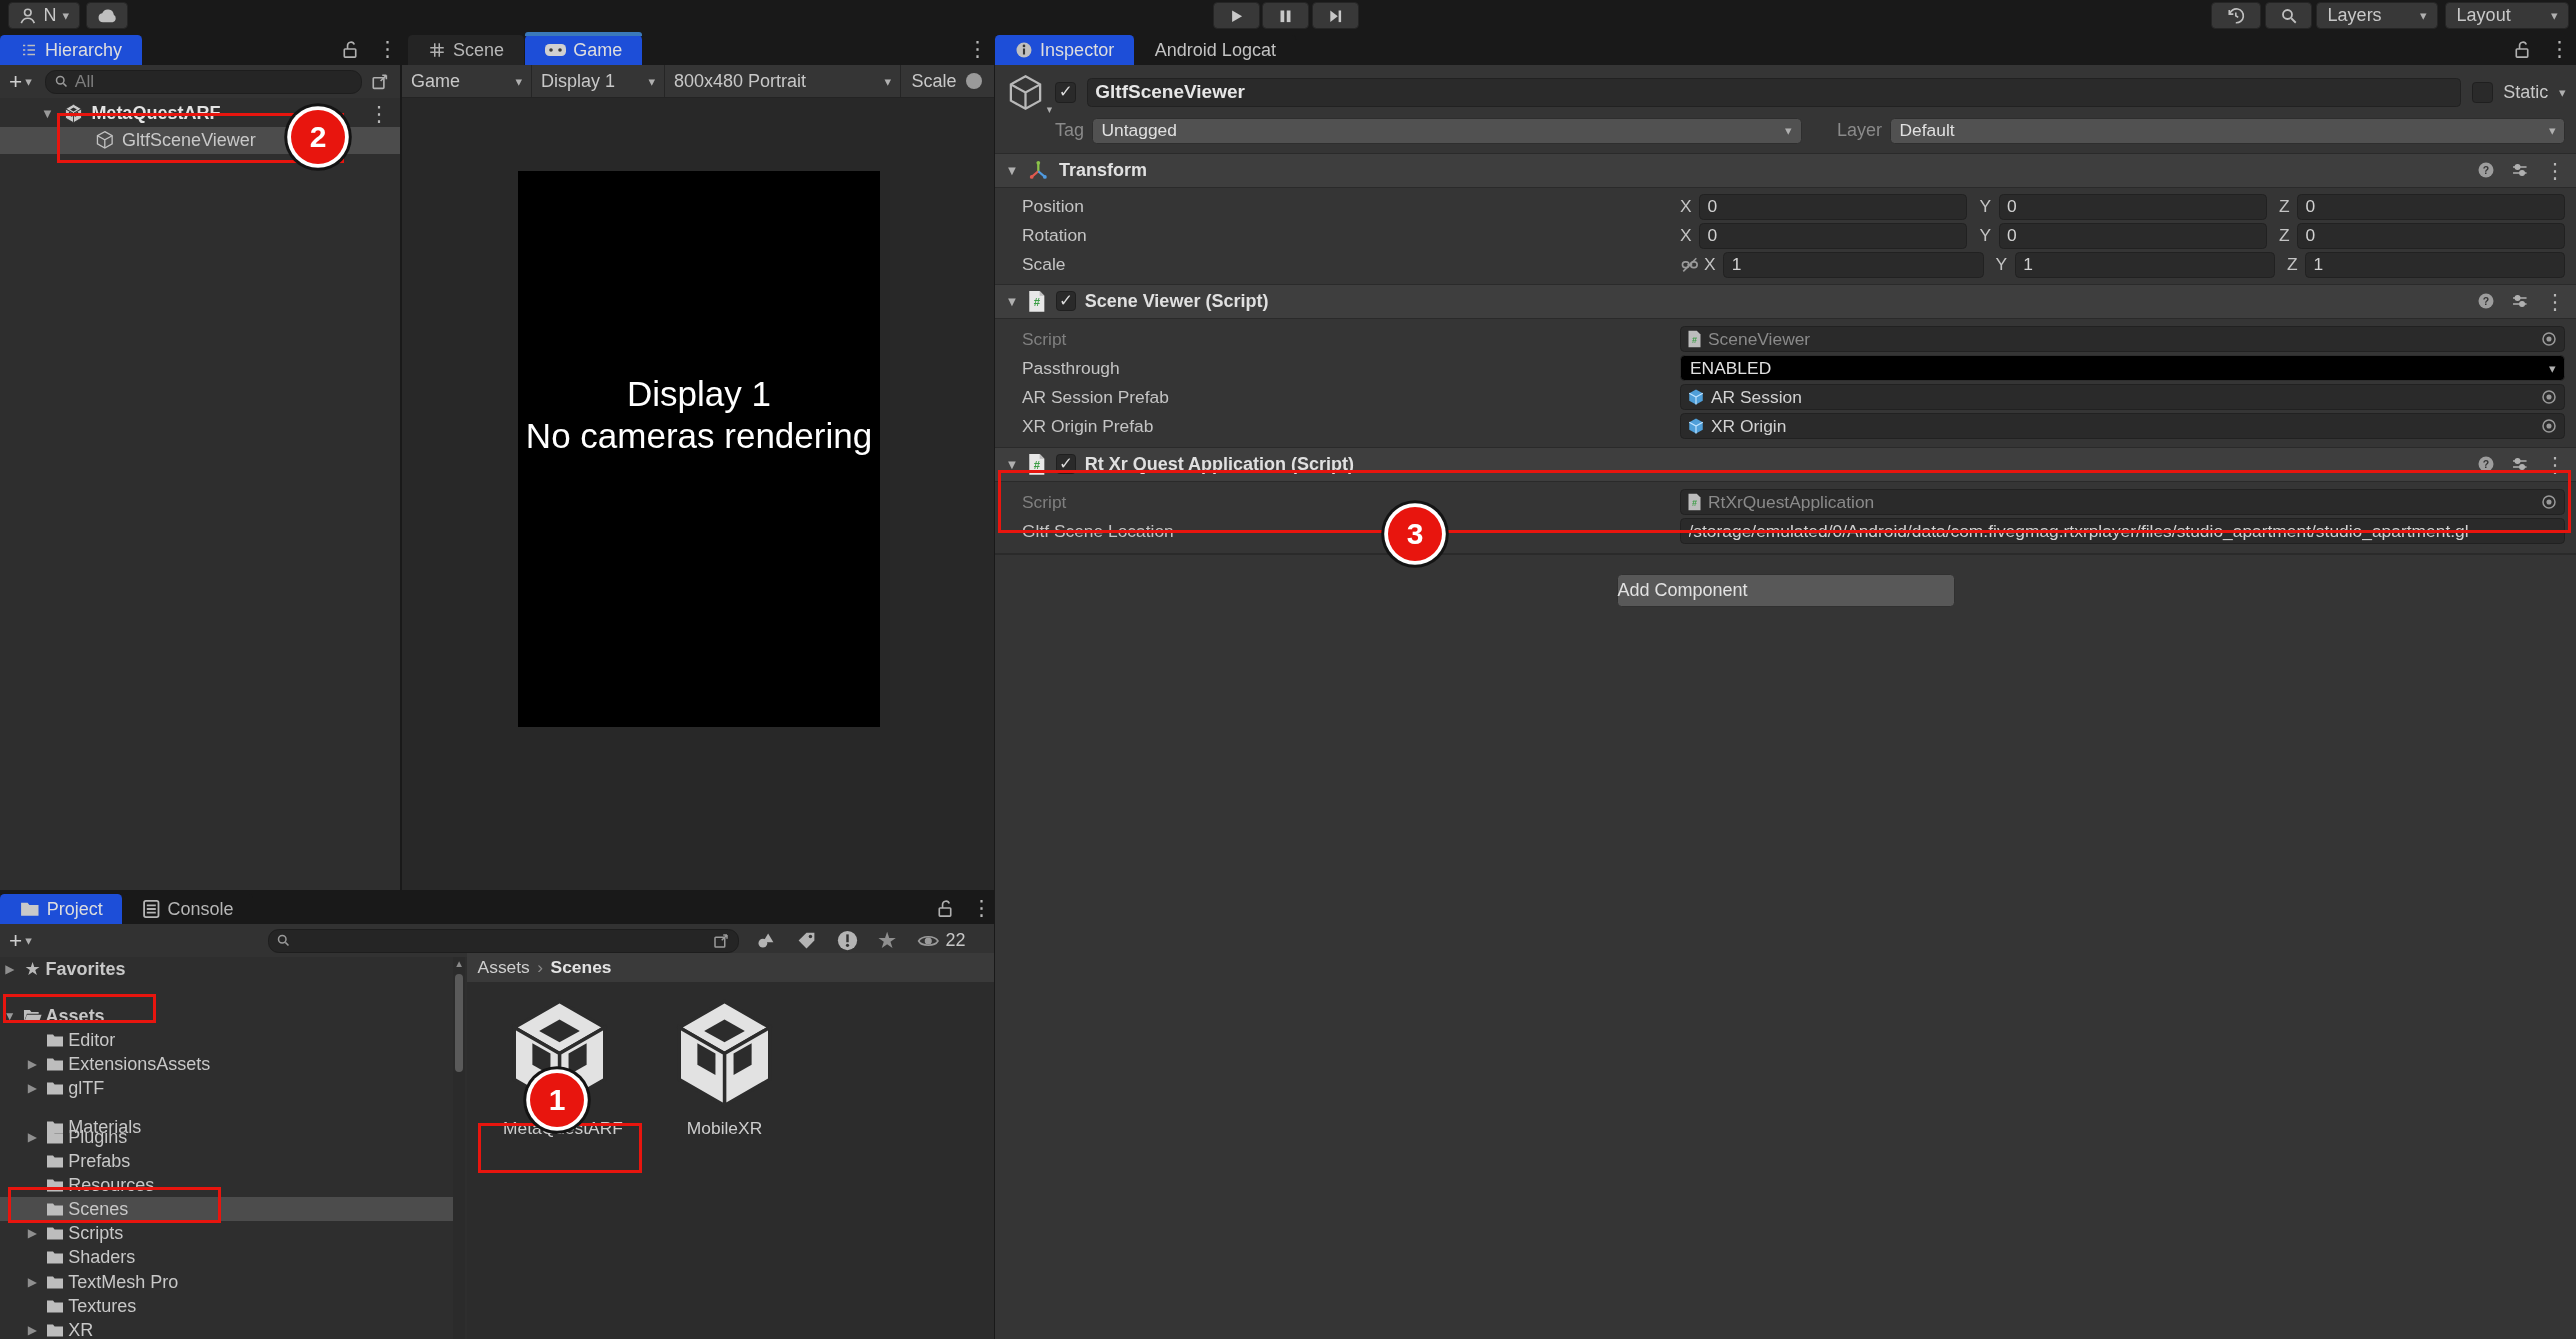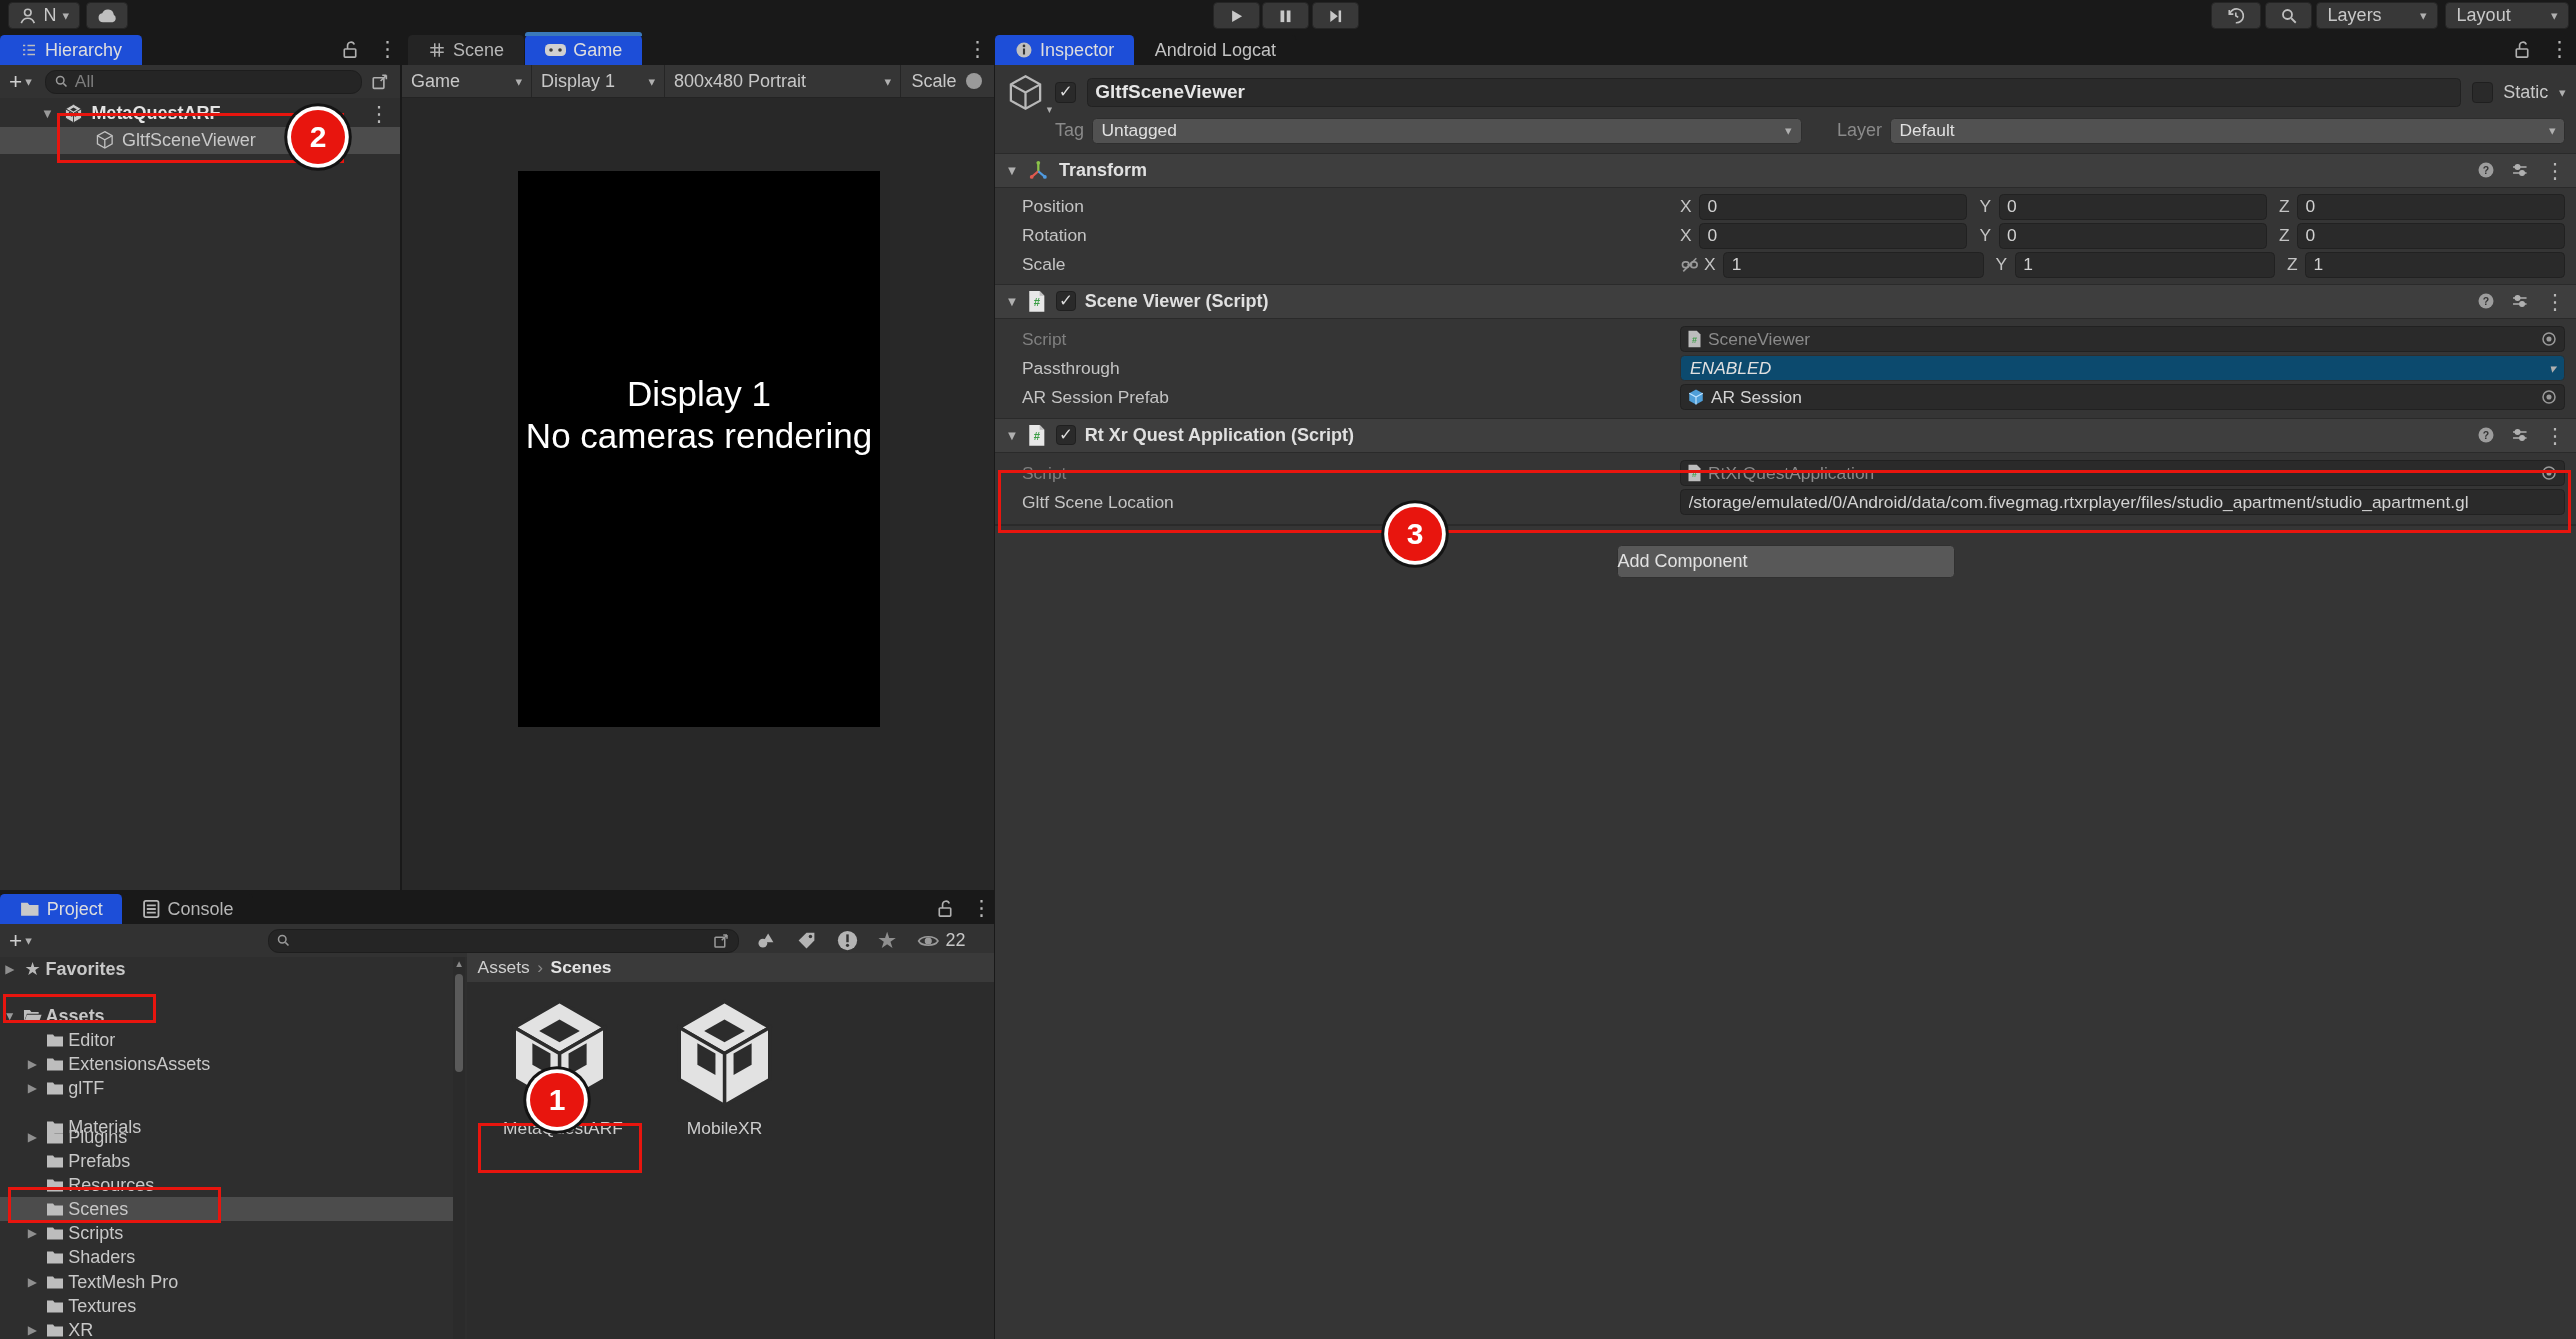--- a/index.html
+++ b/index.html
@@ -453,37 +453,57 @@
                   <circle cx="12" cy="12" r="8"></circle>
                   <circle cx="12" cy="12" r="2.4" fill="#9a9a9a"></circle>
                 </svg>
               </span>
           </div>
         </div>
       </div>
       <div class="irow">
         <span class="ilabel">Passthrough</span>
         <div class="ival">
-          <div class="dd" style="flex:1; background:#0c4a6e;font-style:italic;">
+          <div class="dd" style="flex:1; background:#000000;">
             <span>ENABLED</span>
             <span class="caret">▾</span>
           </div>
         </div>
       </div>
       <div class="irow">
         <span class="ilabel">AR Session Prefab</span>
         <div class="ival">
           <div class="objfield">
             <span>
                 <svg width="18" height="18" viewBox="0 0 24 24">
                   <path d="M12 2 L21 7 V17 L12 22 L3 17 V7 Z" fill="#4f9fd9"></path>
                   <path d="M3 7 L12 12 L21 7 M12 12 V22" stroke="#bfe3ff" stroke-width="1.6" fill="none"></path>
                 </svg>
               </span>
             <span>AR Session</span>
+            <span class="picker">
+                <svg width="18" height="18" viewBox="0 0 24 24" fill="none" stroke="#9a9a9a" stroke-width="2">
+                  <circle cx="12" cy="12" r="8"></circle>
+                  <circle cx="12" cy="12" r="2.4" fill="#9a9a9a"></circle>
+                </svg>
+              </span>
+          </div>
+        </div>
+      </div>
+      <div class="irow">
+        <span class="ilabel">XR Origin Prefab</span>
+        <div class="ival">
+          <div class="objfield">
+            <span>
+                <svg width="18" height="18" viewBox="0 0 24 24">
+                  <path d="M12 2 L21 7 V17 L12 22 L3 17 V7 Z" fill="#4f9fd9"></path>
+                  <path d="M3 7 L12 12 L21 7 M12 12 V22" stroke="#bfe3ff" stroke-width="1.6" fill="none"></path>
+                </svg>
+              </span>
+            <span>XR Origin</span>
             <span class="picker">
                 <svg width="18" height="18" viewBox="0 0 24 24" fill="none" stroke="#9a9a9a" stroke-width="2">
                   <circle cx="12" cy="12" r="8"></circle>
                   <circle cx="12" cy="12" r="2.4" fill="#9a9a9a"></circle>
                 </svg>
               </span>
           </div>
         </div>
       </div>
     </div>

